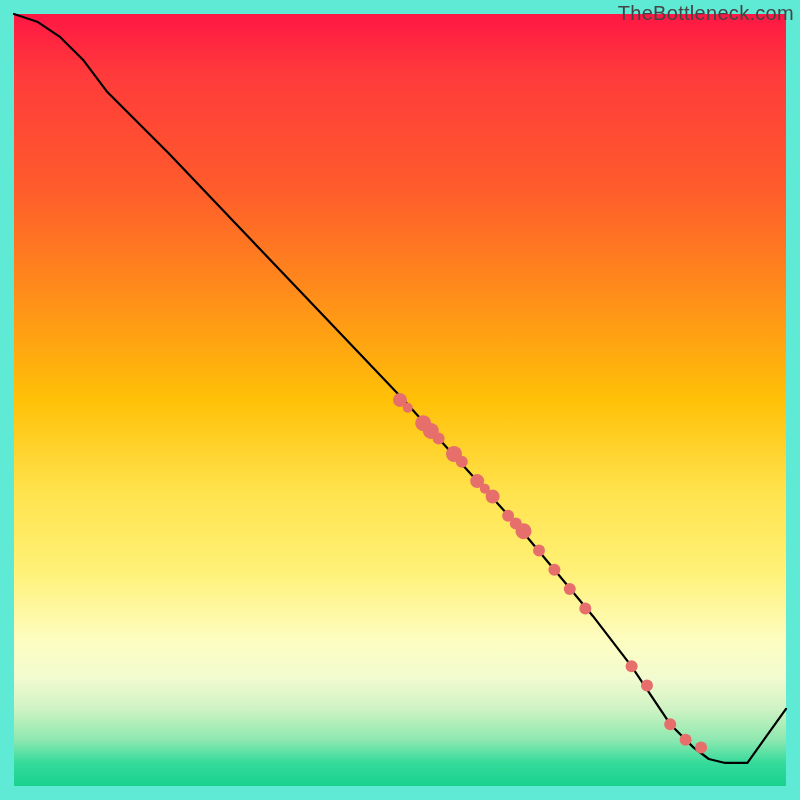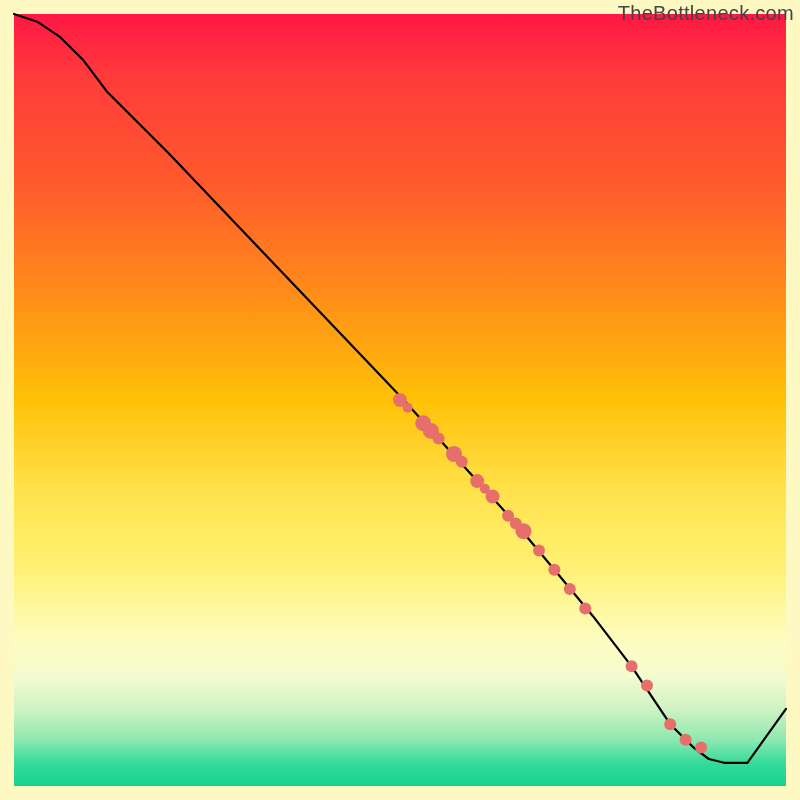--- a/index.html
+++ b/index.html
@@ -8,21 +8,21 @@
     width: 800px;
     height: 800px;
     overflow: hidden;
     background: #000;
     font-family: Arial, Helvetica, sans-serif;
   }
   .frame {
     position: relative;
     width: 800px;
     height: 800px;
-    background: #fef9c3;
+    background: #5eead4;
   }
   .plot {
     position: absolute;
     left: 14px;
     top: 14px;
     width: 772px;
     height: 772px;
     box-sizing: border-box;
     
     background: linear-gradient(

